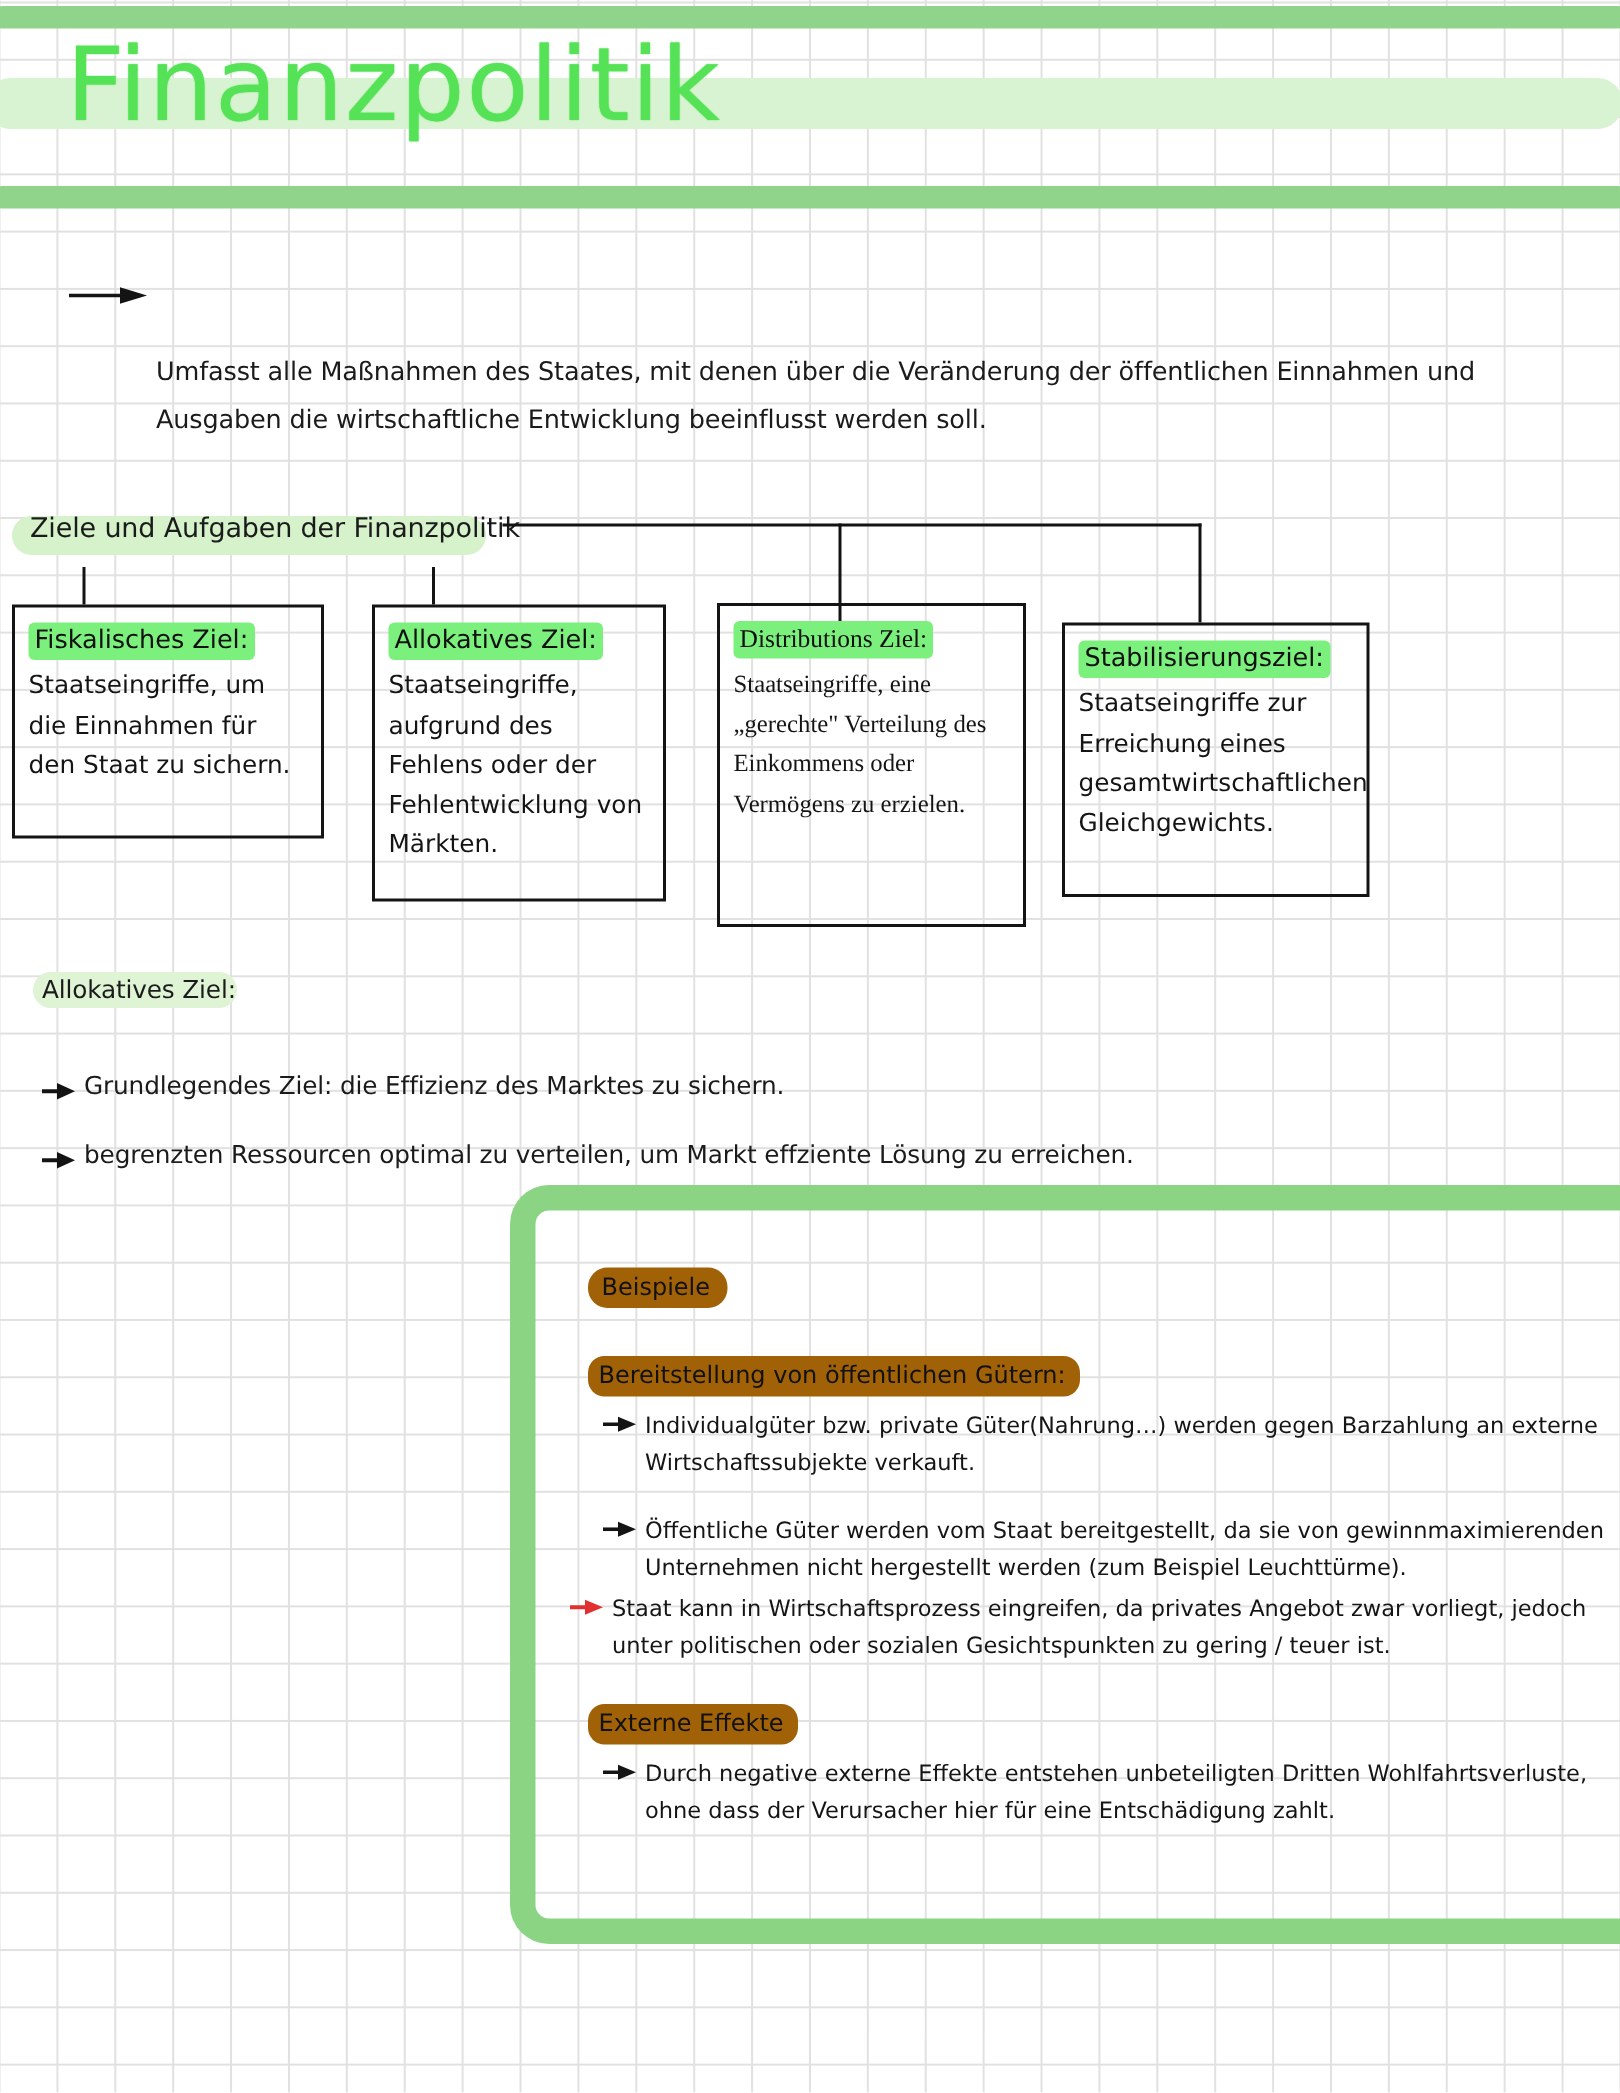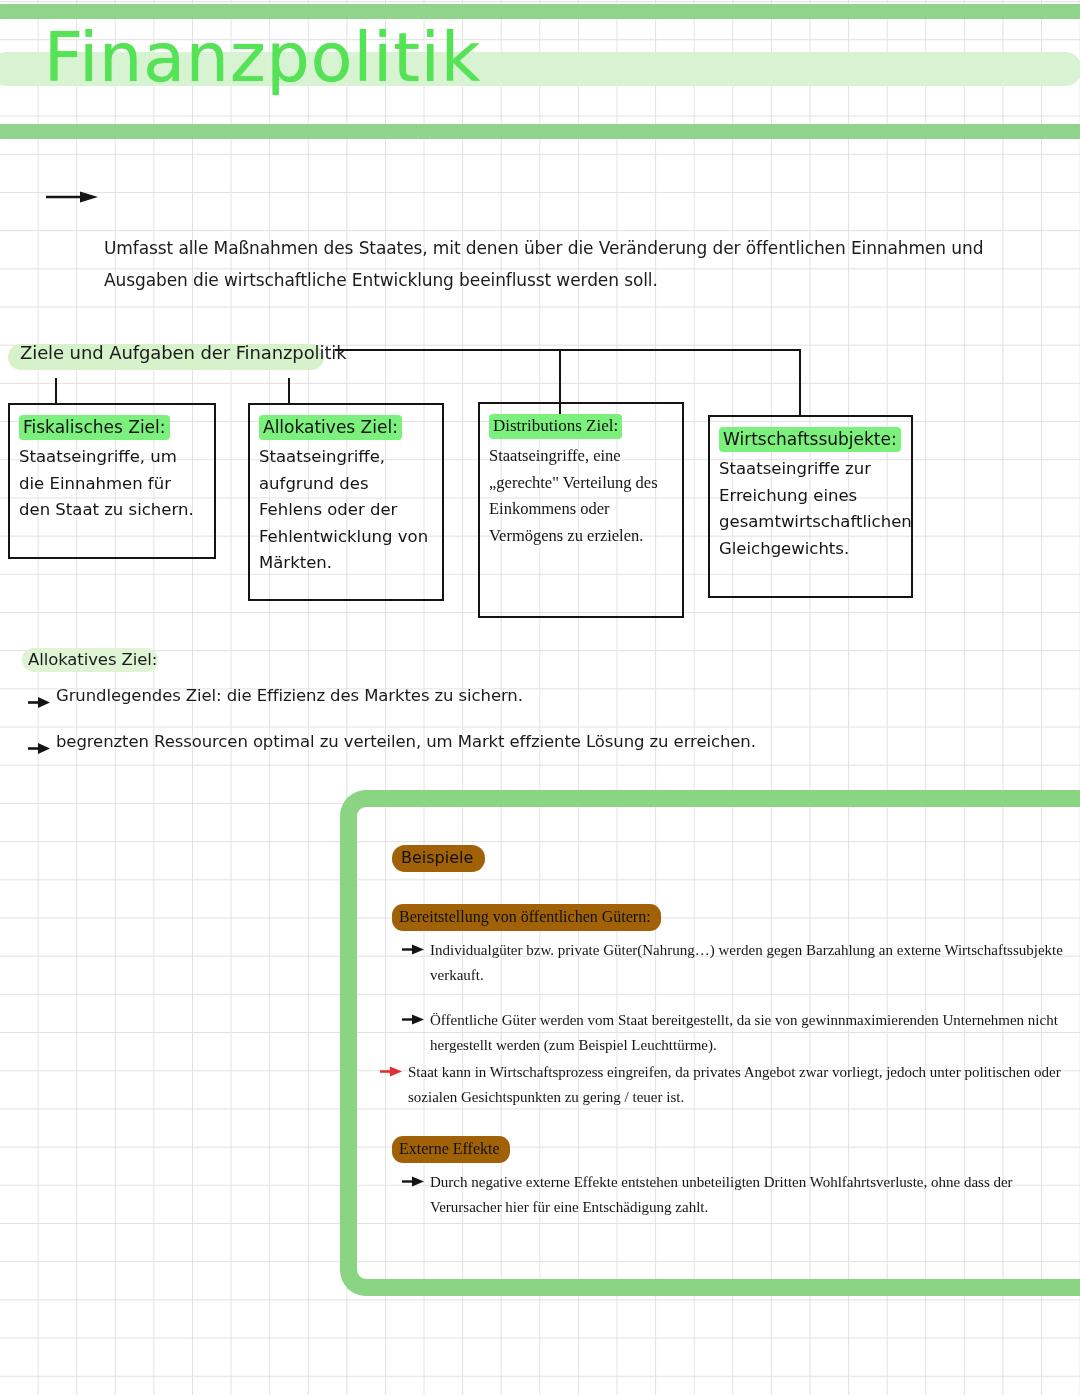--- a/index.html
+++ b/index.html
@@ -96,21 +96,21 @@
     font-size:17px;line-height:22px;
     color:#111;
     white-space:nowrap;
     margin-bottom:4px;
   }
   .box-body{font-size:16.5px;line-height:26.5px;color:#141414;}
 
   
   #allo-hl{left:22px;top:648px;width:136px;height:24px;background:#dff4d4;}
   #allo-label{position:absolute;left:28px;top:647px;font-size:16.5px;line-height:26px;white-space:nowrap;}
-  .bullet-row{position:absolute;display:flex;align-items:flex-end;}
+  .bullet-row{position:absolute;display:flex;align-items:center;margin-top:28px;}
   .arrow-sm{flex:0 0 auto;width:22px;height:13px;margin-top:6px;margin-right:6px;}
   .bullet-row .txt{font-size:16.5px;line-height:26px;white-space:nowrap;}
   #allo-b1{left:28px;top:683px;}
   #allo-b2{left:28px;top:729px;}
 
   
   #panel{
     position:absolute;left:340px;top:790px;width:760px;height:506px;
     border:17px solid #8ad484;
     border-right:0;
@@ -126,21 +126,21 @@
     background:#a16207;
     border-radius:13px;
     padding:2px 12px 3px 9px;
     font-size:16px;line-height:22px;color:#111;
   }
   .hl-pill.tight{border-radius:11px;padding:2px 10px 3px 7px;}
   .p-txt{font-size:15px;line-height:25px;color:#151515;}
   .p-row{display:flex;align-items:flex-start;}
   .p-row .arrow-sm{margin-top:5px;margin-left:10px;}
   .p-row .arrow-sm.red{margin-left:0px;}
-  .blk{margin-bottom:0;font-family:Liberation Serif, serif;}
+  .blk{margin-bottom:0;}
 
   .sp-a{height:32px;}
   .sp-b{height:20px;}
   .sp-c{height:26px;}
 </style>
 </head>
 <body>
 
 <div id="grid"></div>
 
@@ -182,21 +182,21 @@
 
   <div class="gbox" id="box3">
     <div class="box-inner">
       <span class="box-head">Distributions Ziel:</span>
       <div class="box-body">Staatseingriffe, eine „gerechte" Verteilung des Einkommens oder Vermögens zu erzielen.</div>
     </div>
   </div>
 
   <div class="gbox" id="box4">
     <div class="box-inner">
-      <span class="box-head">Wirtschaftssubjekte:</span>
+      <span class="box-head">Stabilisierungsziel:</span>
       <div class="box-body">Staatseingriffe zur Erreichung eines gesamtwirtschaftlichen Gleichgewichts.</div>
     </div>
   </div>
 
   <div class="hl-soft" id="allo-hl"></div>
   <div id="allo-label" class="hw">Allokatives Ziel:</div>
 
   <div class="bullet-row" id="allo-b1">
     <svg class="arrow-sm" viewBox="0 0 22 13">
       <line x1="0" y1="6.5" x2="13" y2="6.5" stroke="#141414" stroke-width="2.6"></line>

